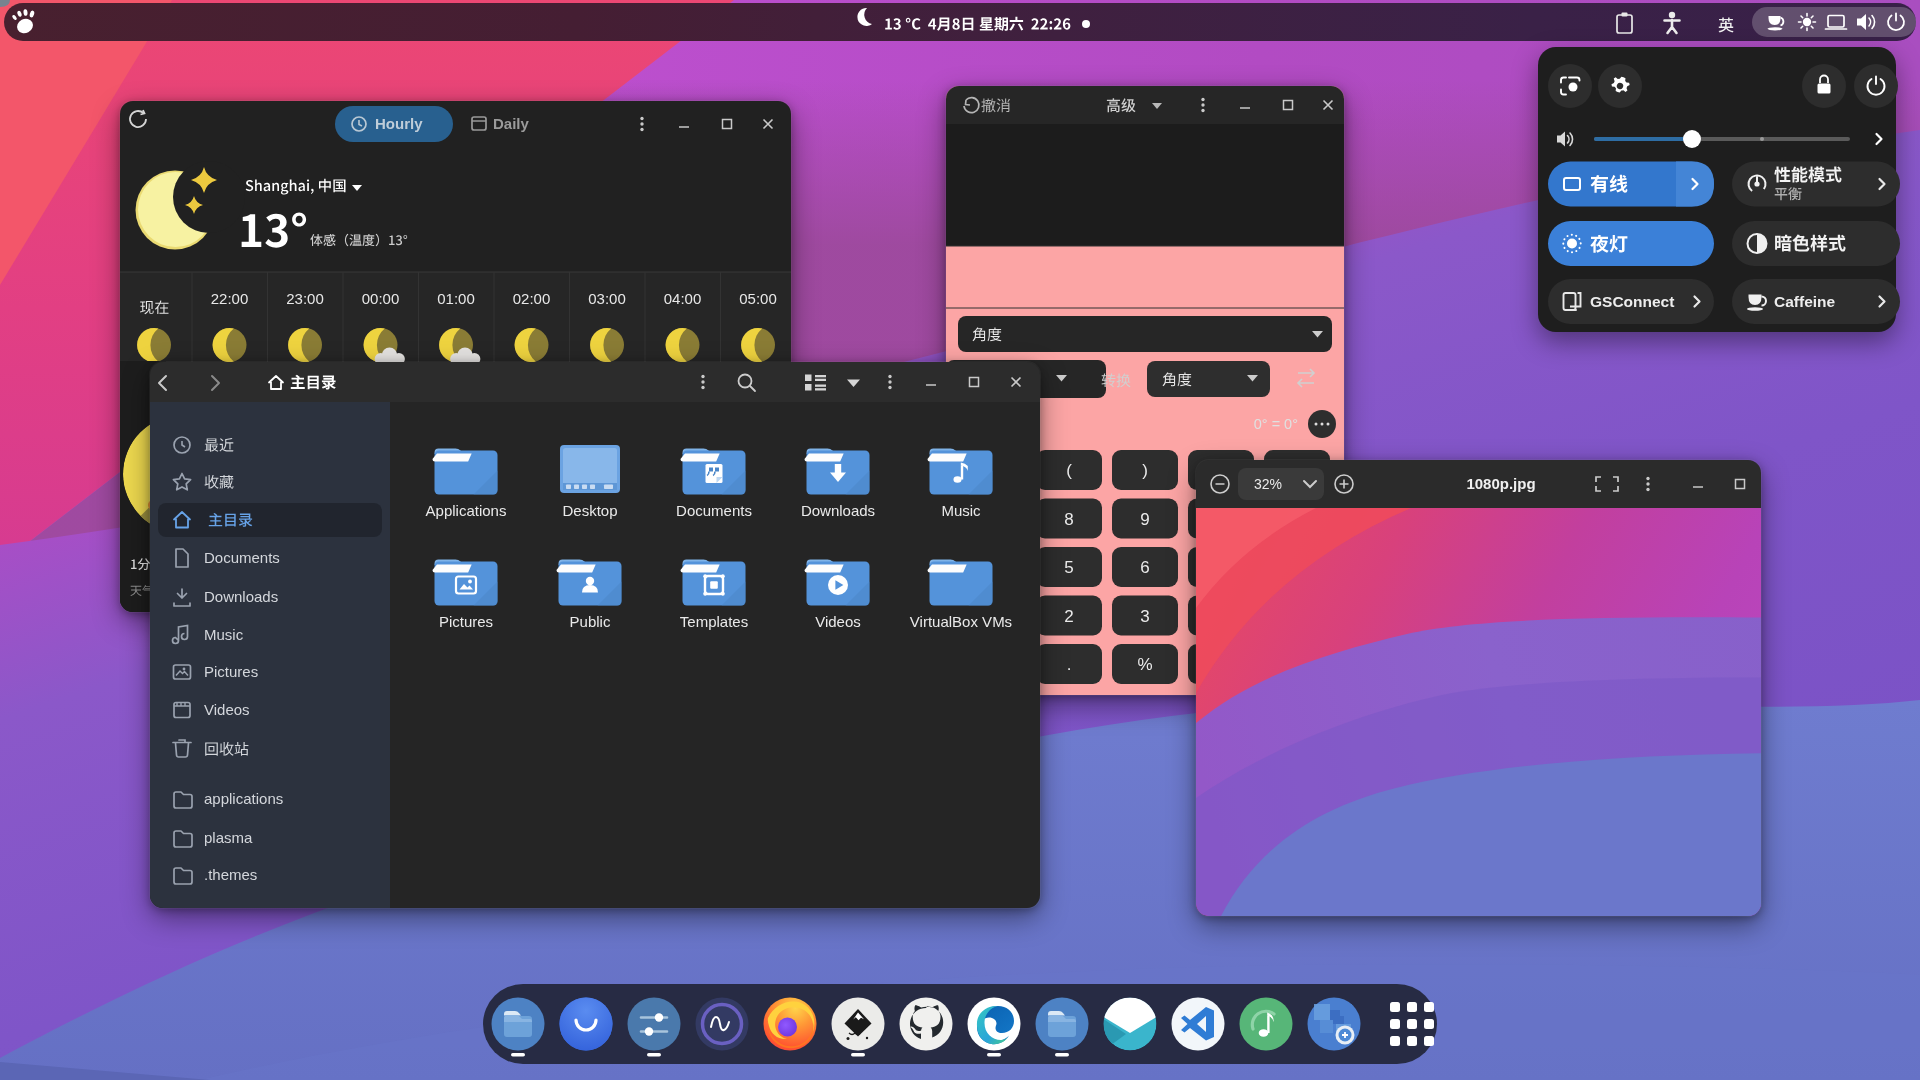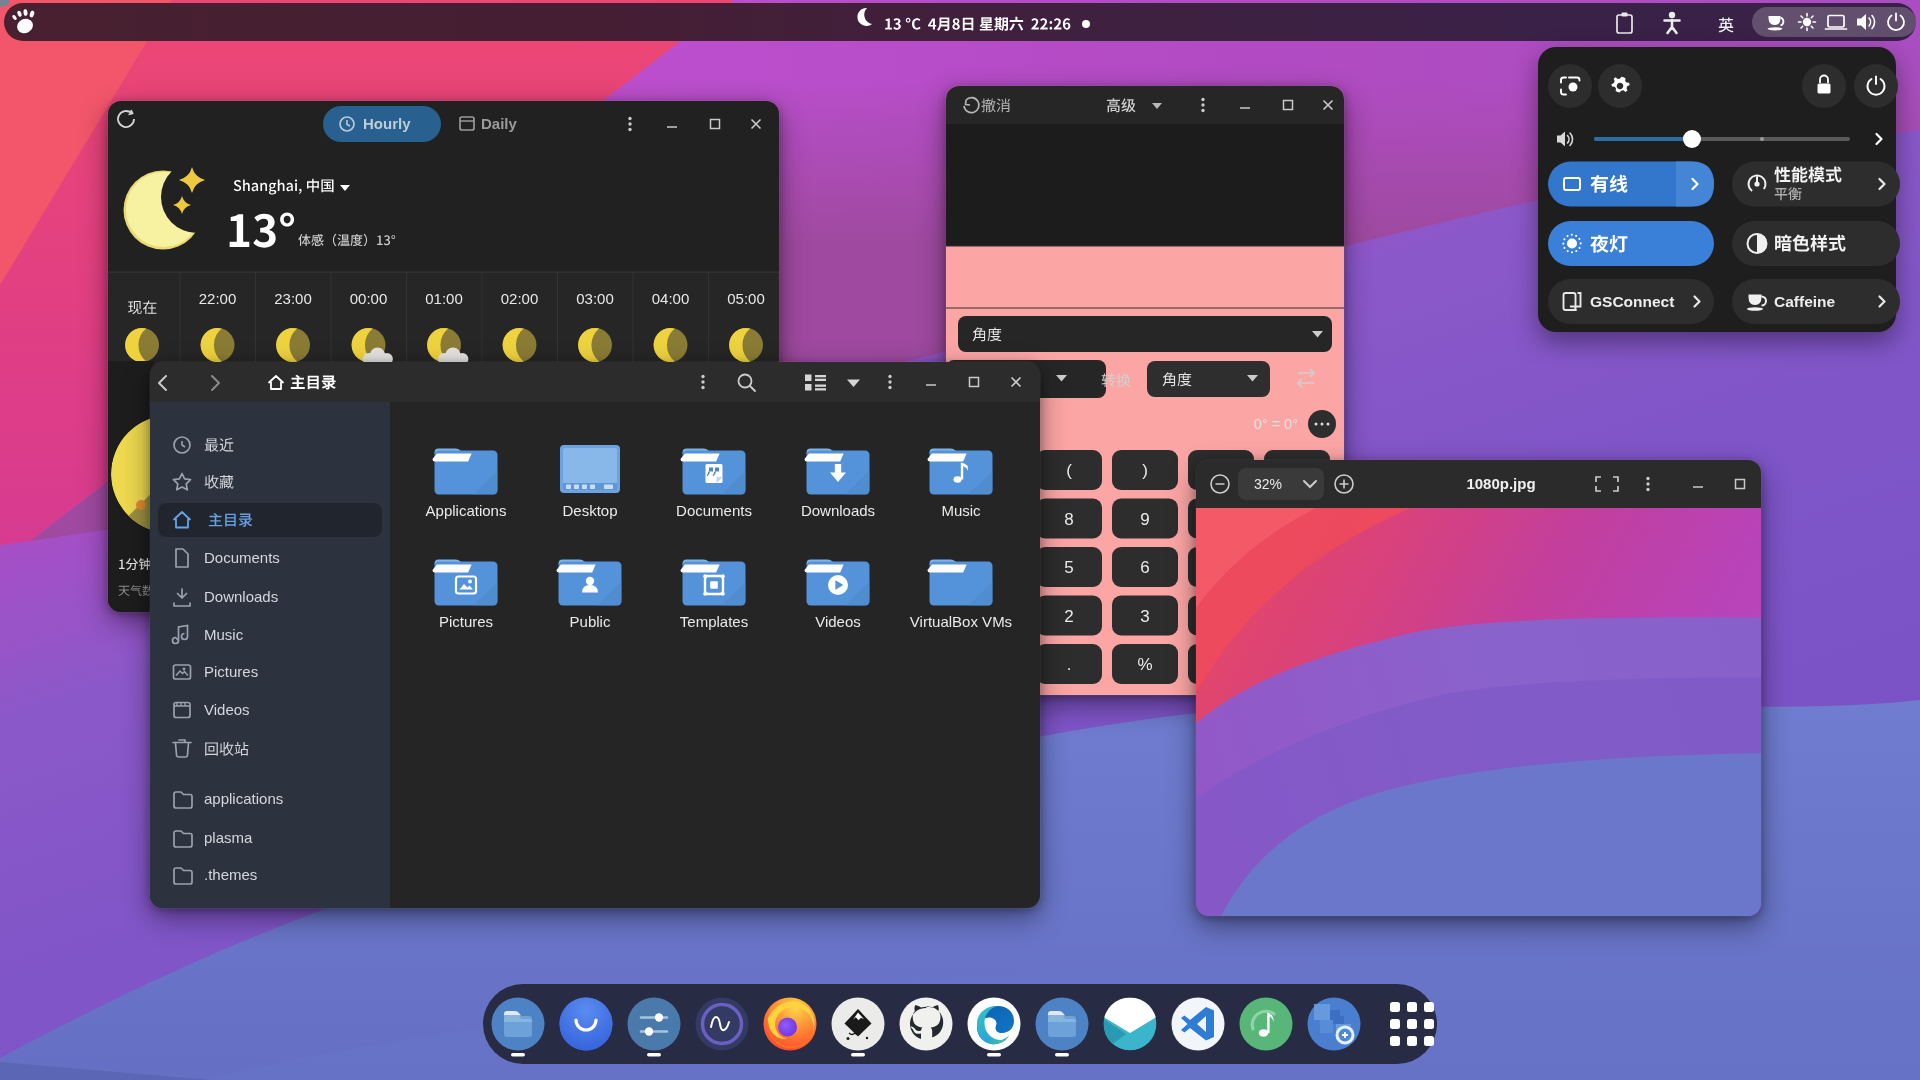--- a/index.html
+++ b/index.html
@@ -42,21 +42,21 @@
 <path d="M0,0 L172,0 L0,285 Z" fill="#f3566a"></path>
 <path d="M734,0 L1920,0 L1920,1080 L25,545 Z" fill="url(#wgO)"></path>
 <path d="M734,0 L1920,0 L1920,1080 L25,545 Z" fill="url(#wgD)"></path>
 <path d="M0,545 C300,505 700,420 1100,310 C1350,245 1600,175 1920,130 L1920,1080 L0,1080 Z" fill="url(#wg2)"></path>
 <path d="M0,1058 C230,935 420,862 700,806 C950,756 1150,700 1420,700 C1600,702 1800,714 1920,700 L1920,1080 L0,1080 Z" fill="url(#wg3)"></path>
 <path d="M200,1080 C500,1010 900,970 1300,965 C1550,962 1800,968 1920,975 L1920,1080 Z" fill="#6774c9" opacity="0.55"></path>
 <path d="M0,1062 L210,1080 L0,1080 Z" fill="#5b66b5"></path>
 <path d="M0,0 L10,0 Q10,7 0,7 Z" fill="#78838f"></path>
 </svg>
 
-<div class="win" style="left:108px;top:101px;width:671px;height:511px;background:#212121;z-index:2">
+<div class="win" style="left:120px;top:101px;width:671px;height:511px;background:#212121;z-index:2">
 <svg width="671" height="511" viewBox="0 0 671 511">
 <rect x="0" y="171" width="671" height="340" fill="#262626"></rect>
 <path d="M0 171 H671" stroke="#383838"></path>
 <path d="M72 171 V 511" stroke="#333333" stroke-width="1"></path>
         <path d="M147.5 171 V 511" stroke="#333333" stroke-width="1"></path>
         <path d="M223 171 V 511" stroke="#333333" stroke-width="1"></path>
         <path d="M298.5 171 V 511" stroke="#333333" stroke-width="1"></path>
         <path d="M374 171 V 511" stroke="#333333" stroke-width="1"></path>
         <path d="M449.5 171 V 511" stroke="#333333" stroke-width="1"></path>
         <path d="M525 171 V 511" stroke="#333333" stroke-width="1"></path>

